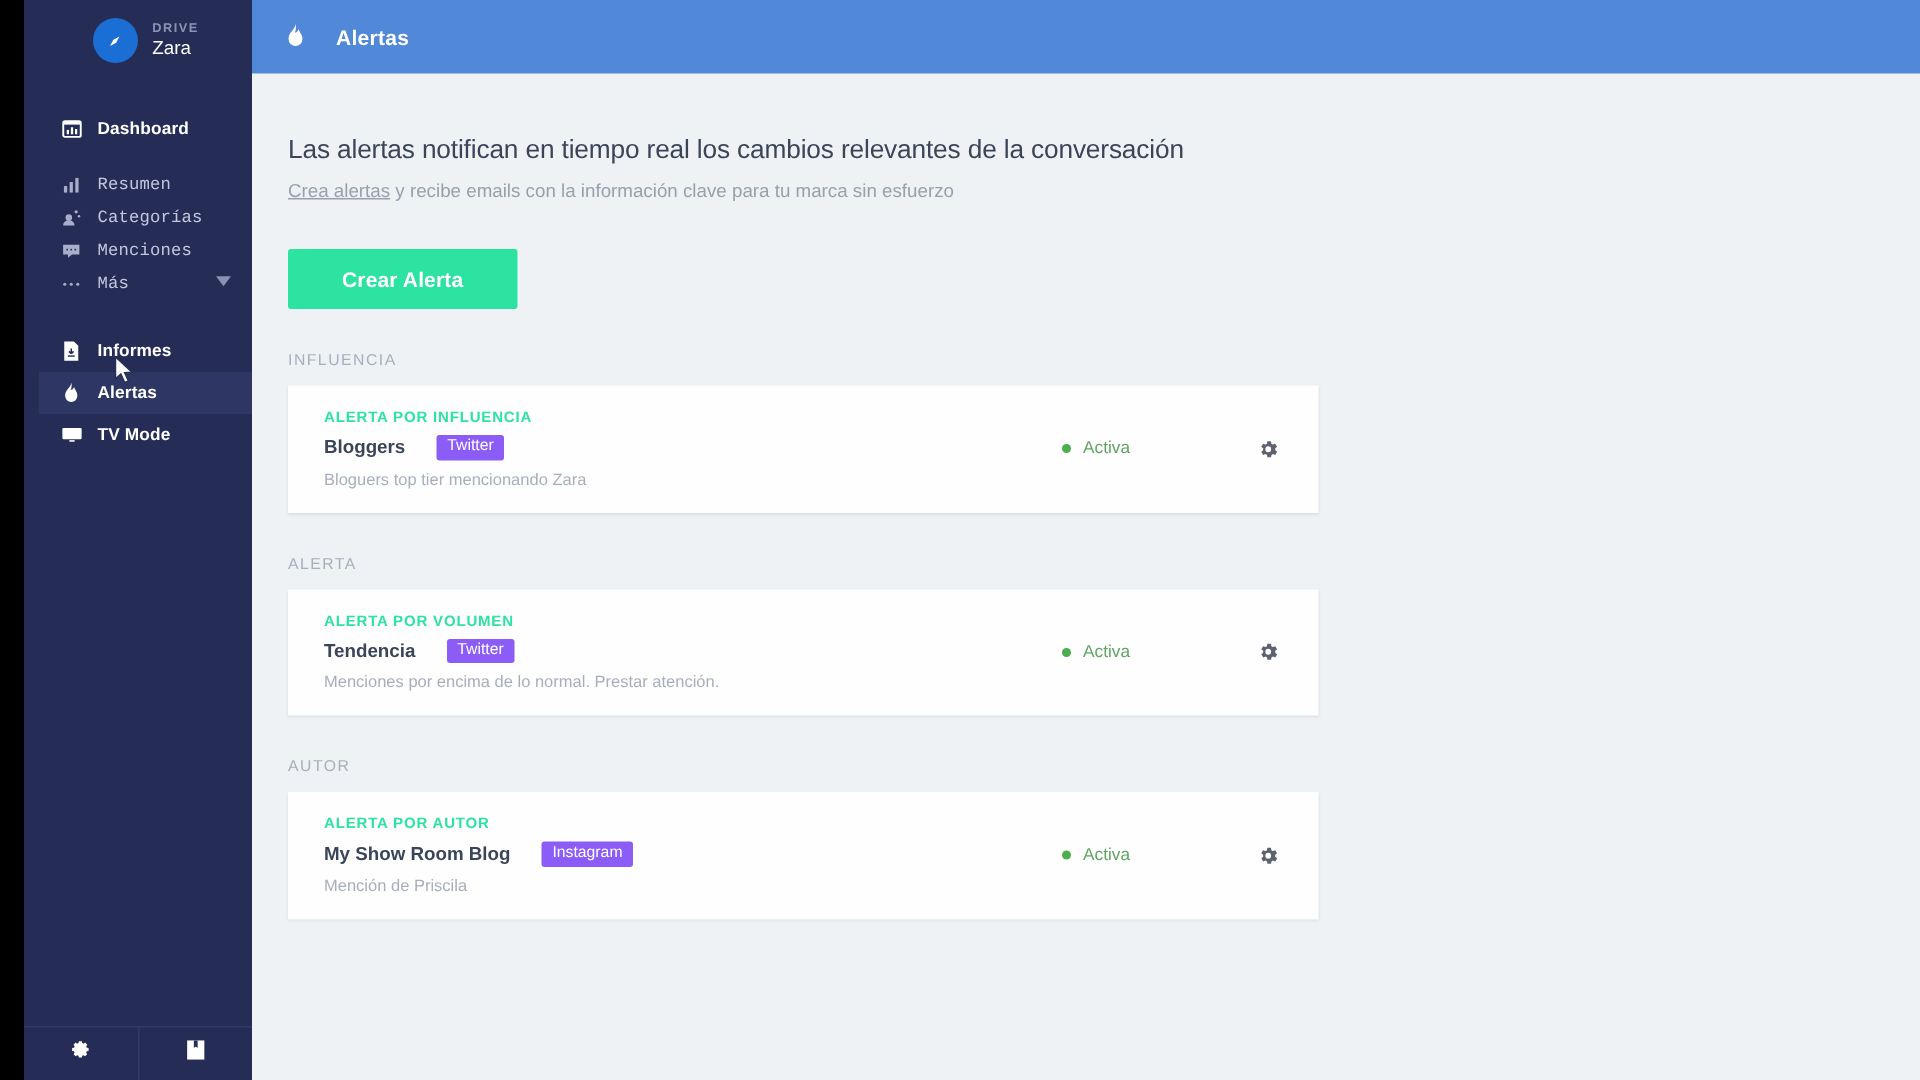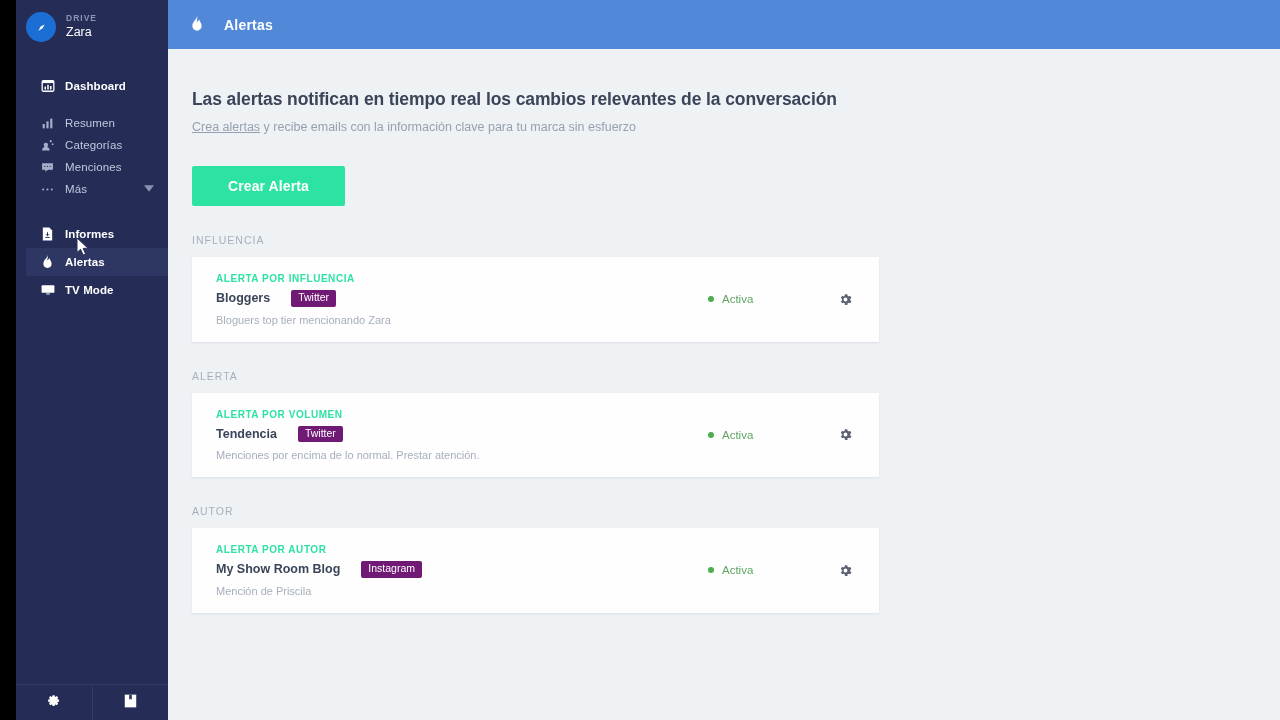--- a/index.html
+++ b/index.html
@@ -18,20 +18,21 @@
   .sidebar {
     width: 152px; flex: 0 0 152px; height: 720px;
     background: #252D57;
     position: relative;
     display: flex; flex-direction: column;
   }
   .brand {
     display: flex; align-items: center;
     padding: 12px 0 12px 10px;
     gap: 10px;
+    justify-content: center;
   }
   .brand-avatar {
     width: 30px; height: 30px; border-radius: 50%;
     background: #1B6FD4;
     display: flex; align-items: center; justify-content: center;
     flex: 0 0 30px;
   }
   .brand-text { line-height: 1.15; }
   .brand-top {
     font-size: 8.5px; letter-spacing: 1.0px; font-weight: bold;
@@ -48,21 +49,21 @@
     margin-left: 10px;
   }
   .nav-ico {
     width: 15px; flex: 0 0 15px;
     display: flex; align-items: center; justify-content: center;
     color: #ffffff;
   }
   .nav-ico.dim { color: #8A91B2; }
   .nav-label { font-size: 11.5px; color: #FFFFFF; font-weight: bold; letter-spacing: .1px;}
   .nav-row.sub .nav-label { font-weight: normal; color: #C2C7DC; font-size: 11.5px; }
-  .nav-row.sub { height: 22px; }
+  .nav-row.sub { height: 22px; font-family: Liberation Mono, monospace; }
   .nav-row.active { background: #2E3763; }
   .chev { margin-left: auto; margin-right: 14px; color: #8A91B2; font-size: 9px; }
 
   .nav-gap { height: 20px; }
   .nav-gap-sm { height: 12px; }
 
   .sb-bottom {
     margin-top: auto;
     height: 36px;
     border-top: 1px solid #323A66;
@@ -85,21 +86,21 @@
     display: flex; align-items: center;
     padding-left: 22px; gap: 20px;
   }
   .topbar-ico { color: #ffffff; display: flex; align-items: center; }
   .topbar-title { color: #FFFFFF; font-size: 14px; font-weight: bold; letter-spacing: .2px; }
 
   .content { flex: 1 1 auto; overflow: hidden; padding: 0 0 0 24px; position: relative; }
 
   .intro { padding-top: 40px; }
   .intro-title {
-    font-size: 17.5px; font-weight: bold; color: #3B4559;
+    font-size: 17.5px; font-weight: normal; color: #3B4559;
     letter-spacing: -0.1px;
   }
   .intro-sub { margin-top: 10px; font-size: 12.5px; color: #97A0AE; }
   .intro-sub a { color: #97A0AE; text-decoration: underline; cursor: pointer; }
 
   .cta {
     margin-top: 32px;
     display: inline-block;
     background: #2CE3A2;
     color: #FFFFFF;
@@ -126,21 +127,21 @@
     min-height: 83px;
   }
   .card-main { flex: 0 0 492px; }
   .card-kind {
     font-size: 10px; font-weight: bold; color: #2CE3A2;
     letter-spacing: .55px;
   }
   .card-row2 { display: flex; align-items: center; gap: 21px; margin-top: 6px; }
   .card-name { font-size: 12.5px; font-weight: bold; color: #3B4559; }
   .badge {
-    background: #701a75; color: #FFFFFF;
+    background: #8b5cf6; color: #FFFFFF;
     font-size: 10.5px; padding: 2px 7px 3px; border-radius: 2px;
     line-height: 1.1;
   }
   .card-desc { margin-top: 7px; font-size: 11px; color: #A7AFBC; }
 
   .card-status { display: flex; align-items: center; gap: 8px; flex: 0 0 auto; }
   .dot { width: 6px; height: 6px; border-radius: 50%; background: #4BAE4F; flex:0 0 6px;}
   .status-text { font-size: 11.5px; color: #5FA563; }
 
   .card-gear { margin-left: auto; margin-right: 26px; color: #5C6270; cursor: pointer; display:flex; }

